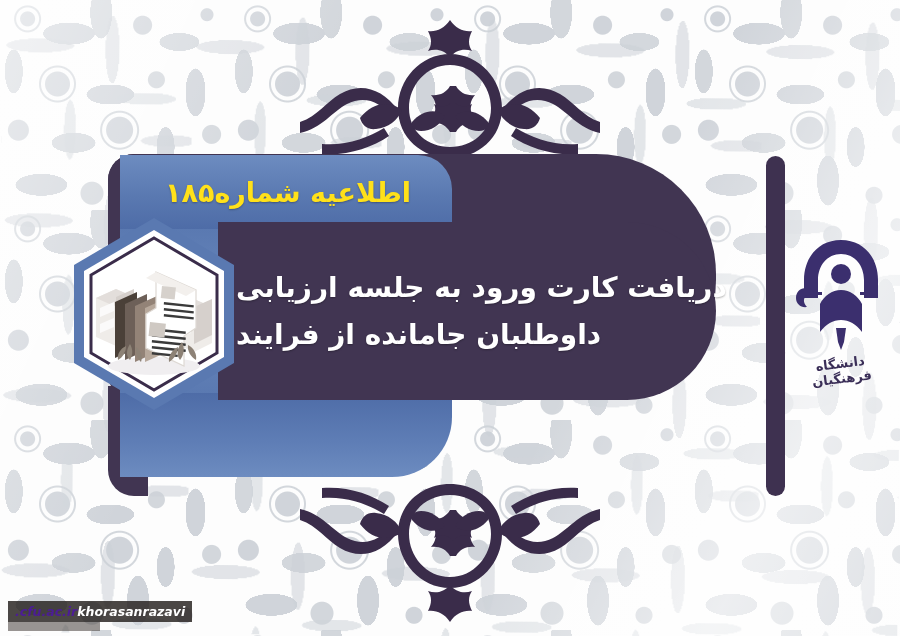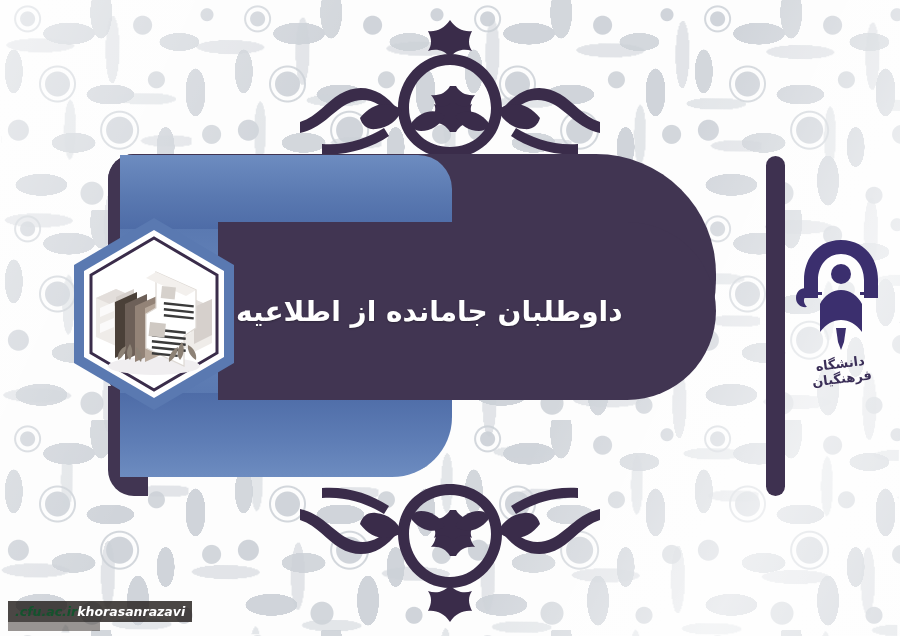--- a/index.html
+++ b/index.html
@@ -145,21 +145,21 @@
   .watermark{
     position:absolute;left:8px;top:601px;height:21px;
     display:flex;align-items:center;padding:0 7px;
     background:rgba(35,30,28,.82);
   }
   .watermark span{
     font-family:"DejaVu Sans","Liberation Sans",sans-serif;
     font-size:12.5px;font-weight:bold;font-style:italic;direction:ltr;
   }
   .wm-a{color:#ffffff;text-align:center;}
-  .wm-b{color:#14532d;}
+  .wm-b{color:#4c1d95;}
   .watermark-sub{
     position:absolute;left:8px;top:622px;height:9px;width:92px;
     background:rgba(70,62,58,.55);
   }
 </style>
 </head>
 <body>
 
 <div id="poster">
 
@@ -208,30 +208,32 @@
   </div>
 
   <div class="purple-back"></div>
   <div class="purple-left-nub"></div>
   <div class="purple-left-nub2"></div>
   <div class="blue-strip"></div>
   <div class="blue-banner"></div>
   <div class="blue-lower"></div>
   <div class="purple-card"></div>
 
+  <div class="banner-title">اطلاعیه شماره۱۸۵</div>
 
   <div class="chevron">
     <svg width="58" height="100" viewBox="0 0 58 100" aria-hidden="true">
       <path d="M2 0 L50 50 L2 100 L2 78 L30 50 L2 22 Z" fill="#5a79b1"></path>
       <path d="M8 14 L44 50 L8 86" fill="none" stroke="#ffffff" stroke-width="4"></path>
     </svg>
   </div>
 
   <div class="headline">
-    <div class="line">داوطلبان جامانده از اطلاعیه</div>
+    <div class="line">دریافت کارت ورود به جلسه ارزیابی</div>
+    <div class="line">داوطلبان جامانده از فرایند</div>
   </div>
 
   <div class="hex-wrap">
     <svg width="168" height="196" viewBox="0 0 168 196" aria-hidden="true">
       <polygon points="84,2 164,49 164,147 84,194 4,147 4,49" fill="#5a79b1"></polygon>
       <polygon points="84,14 154,55 154,141 84,182 14,141 14,55" fill="#ffffff"></polygon>
       <polygon points="84,22 147,59 147,137 84,174 21,137 21,59" fill="none" stroke="#3a2c4a" stroke-width="3"></polygon>
       <ellipse cx="84" cy="150" rx="46" ry="9" fill="#f0eef0"></ellipse>
 
       <g>

